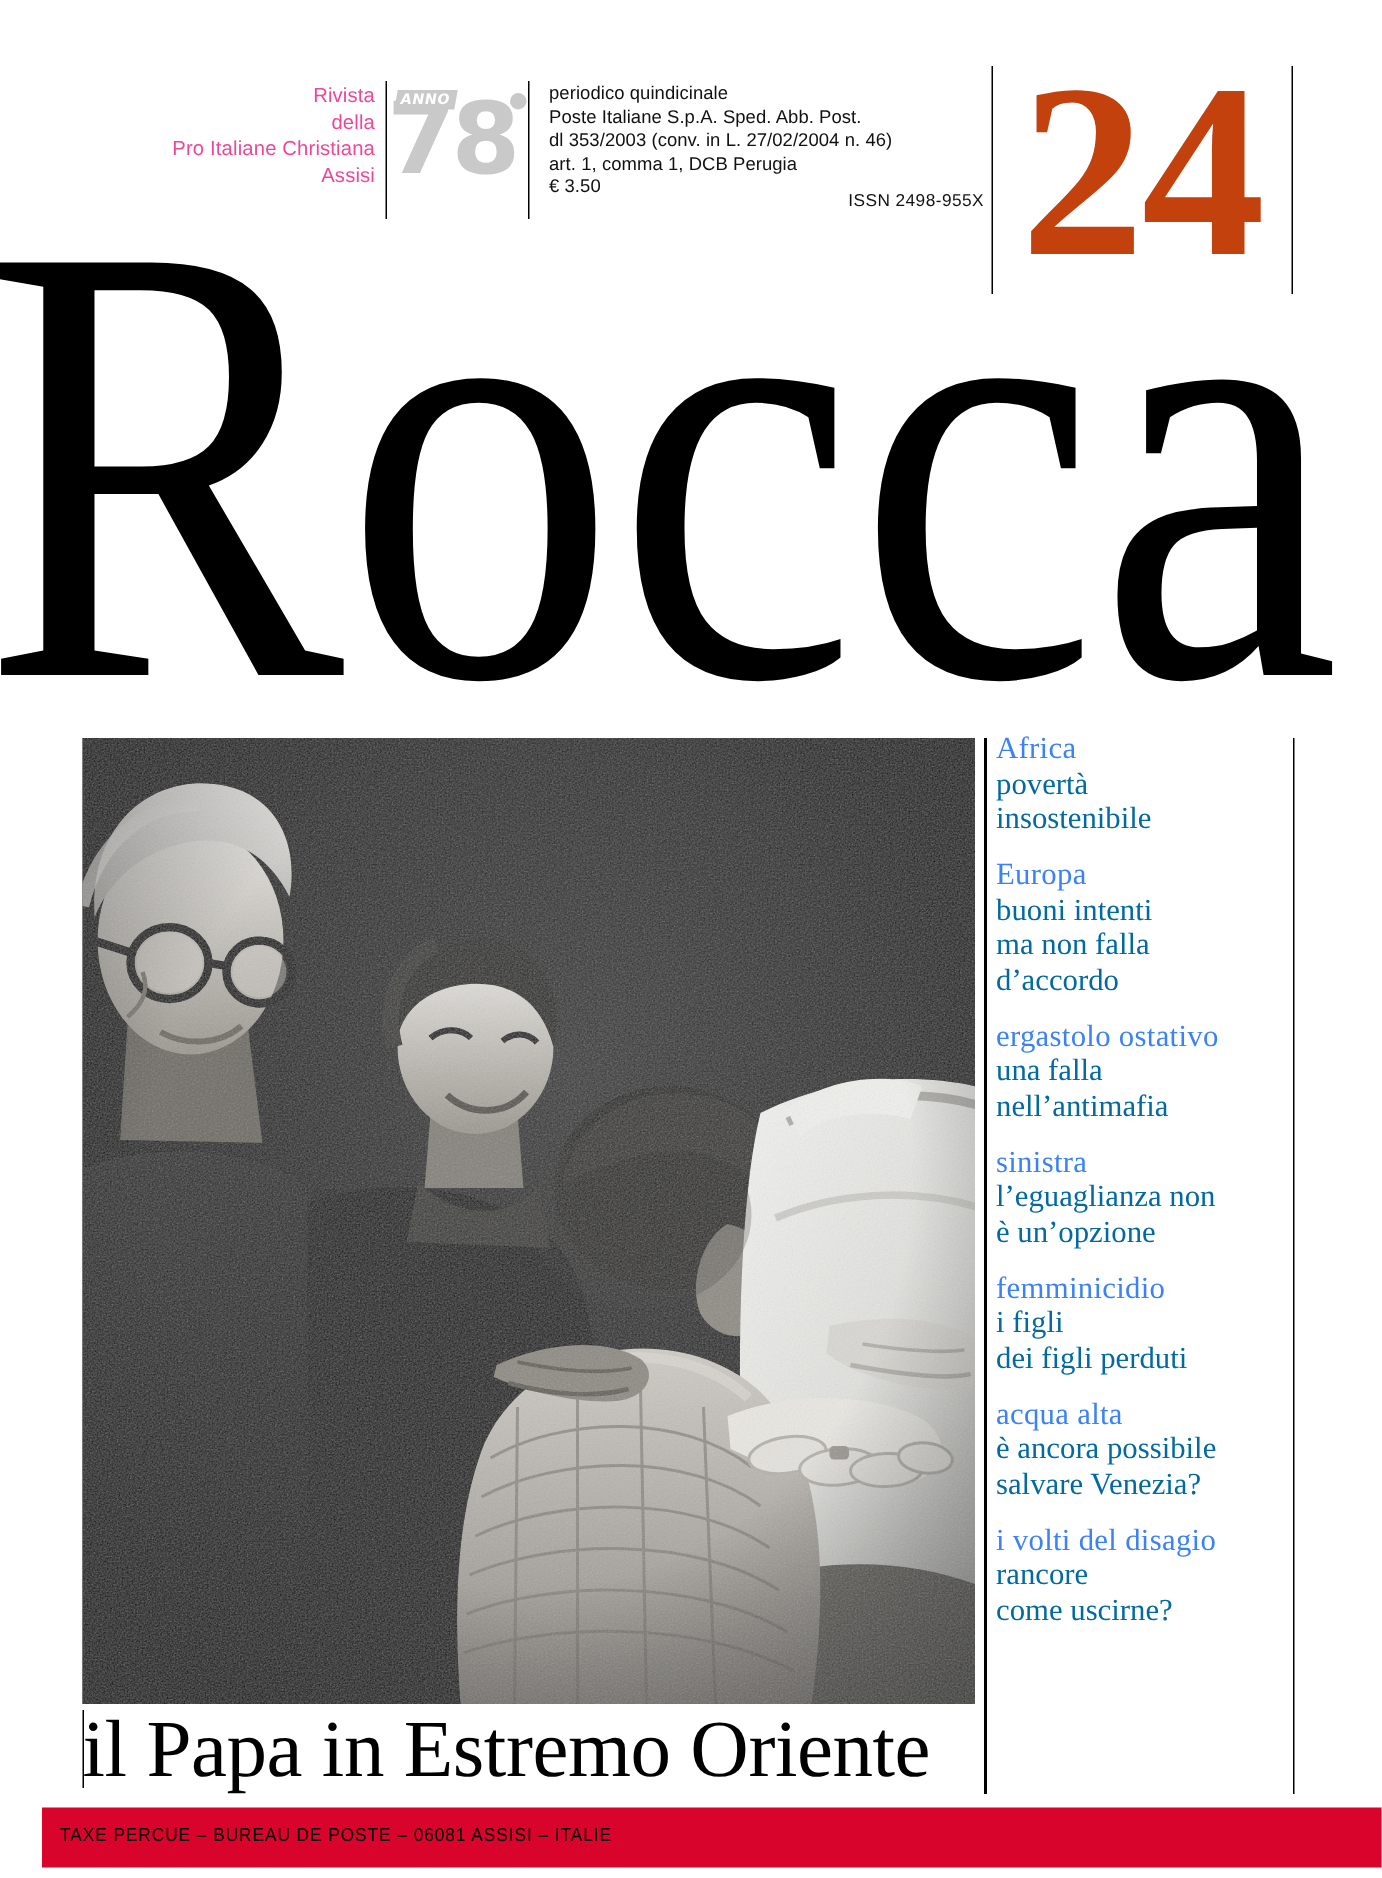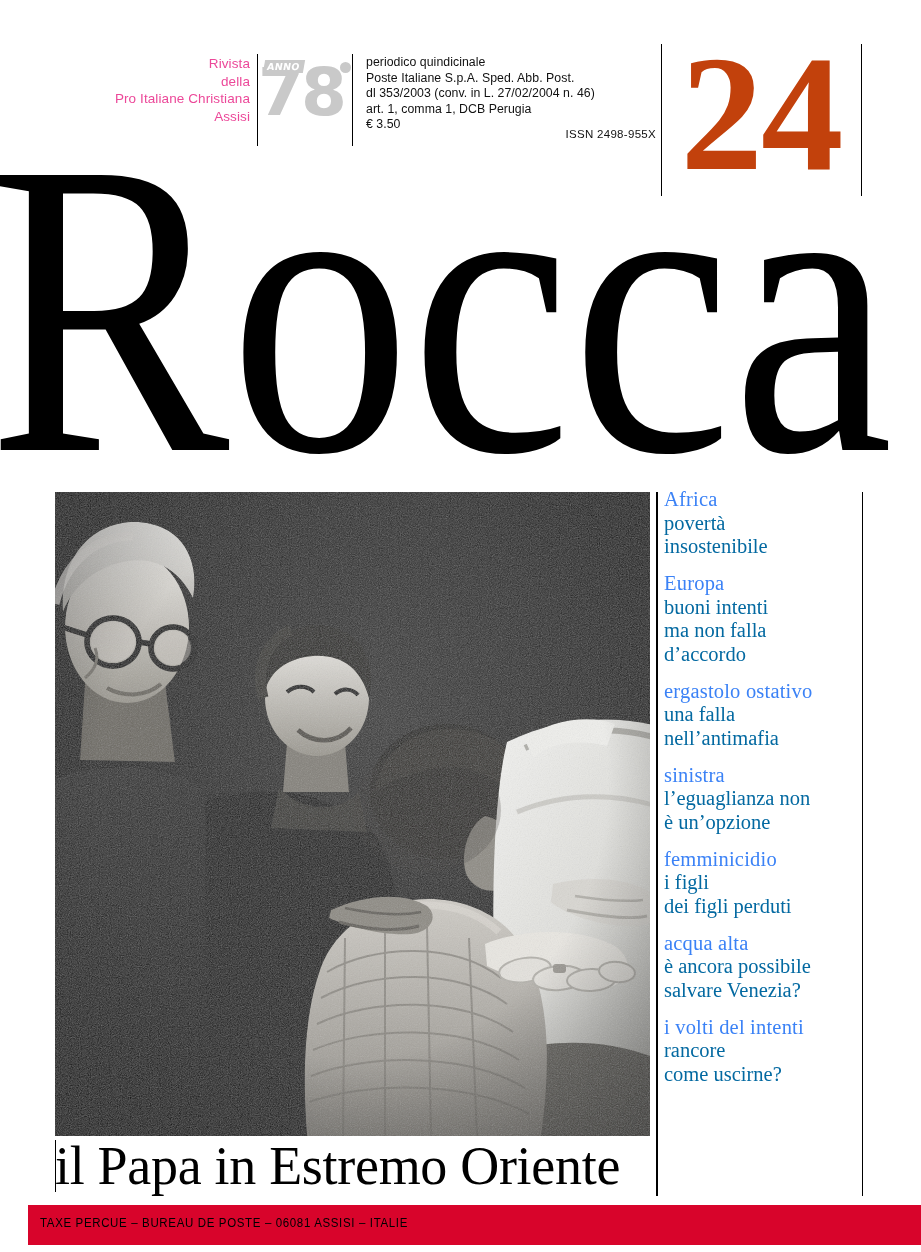--- a/index.html
+++ b/index.html
@@ -383,21 +383,21 @@
 
       <div class="toc-item">
         <div class="toc-head">acqua alta</div>
         <div class="toc-sub">
           <div>è ancora possibile</div>
           <div>salvare Venezia?</div>
         </div>
       </div>
 
       <div class="toc-item">
-        <div class="toc-head">i volti del intenti</div>
+        <div class="toc-head">i volti del disagio</div>
         <div class="toc-sub">
           <div>rancore</div>
           <div>come uscirne?</div>
         </div>
       </div>
 
     </div>
   </div>
 
   <div class="headline-rule"></div>

